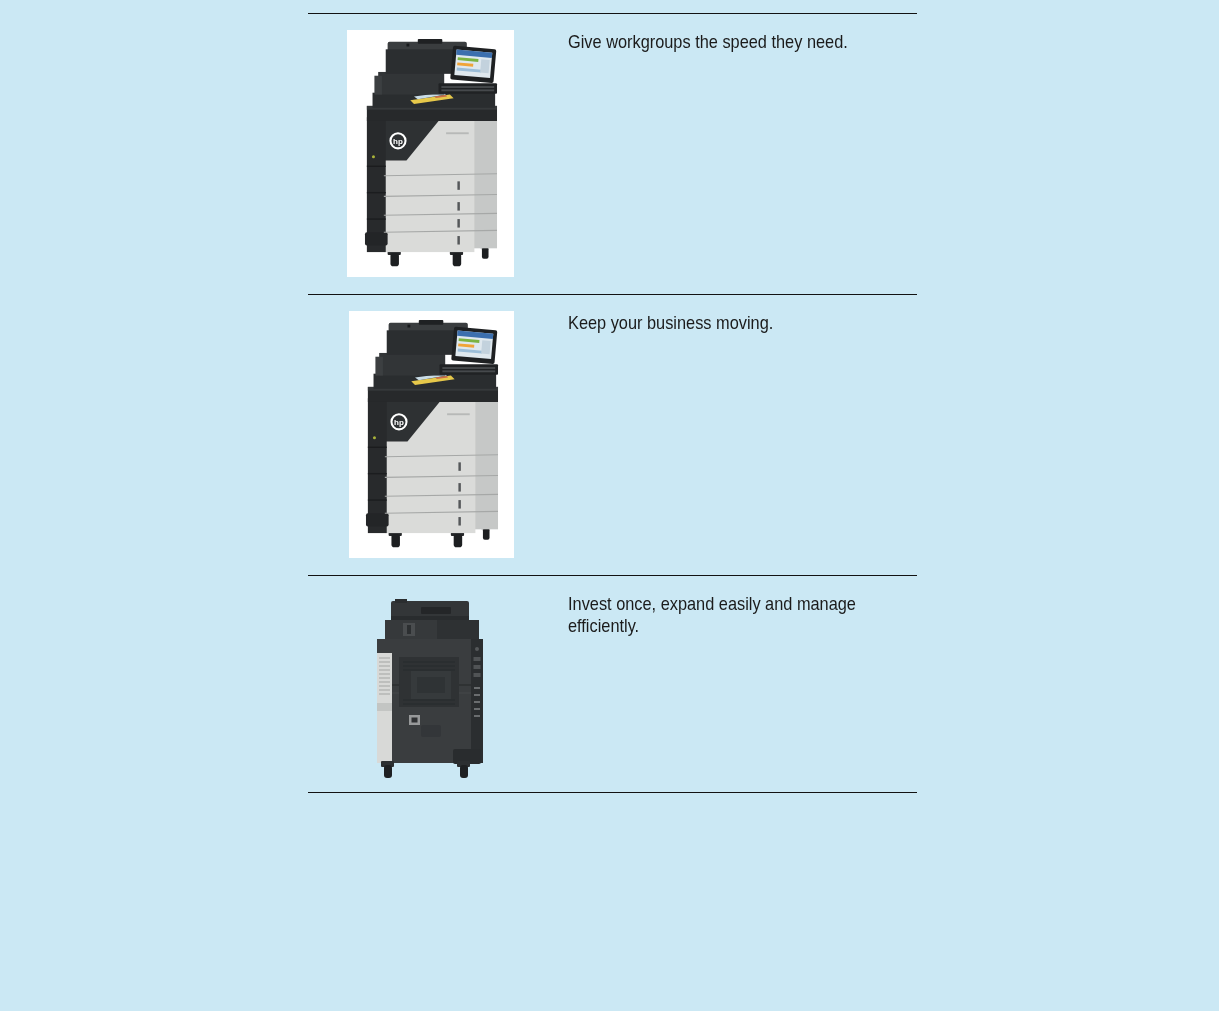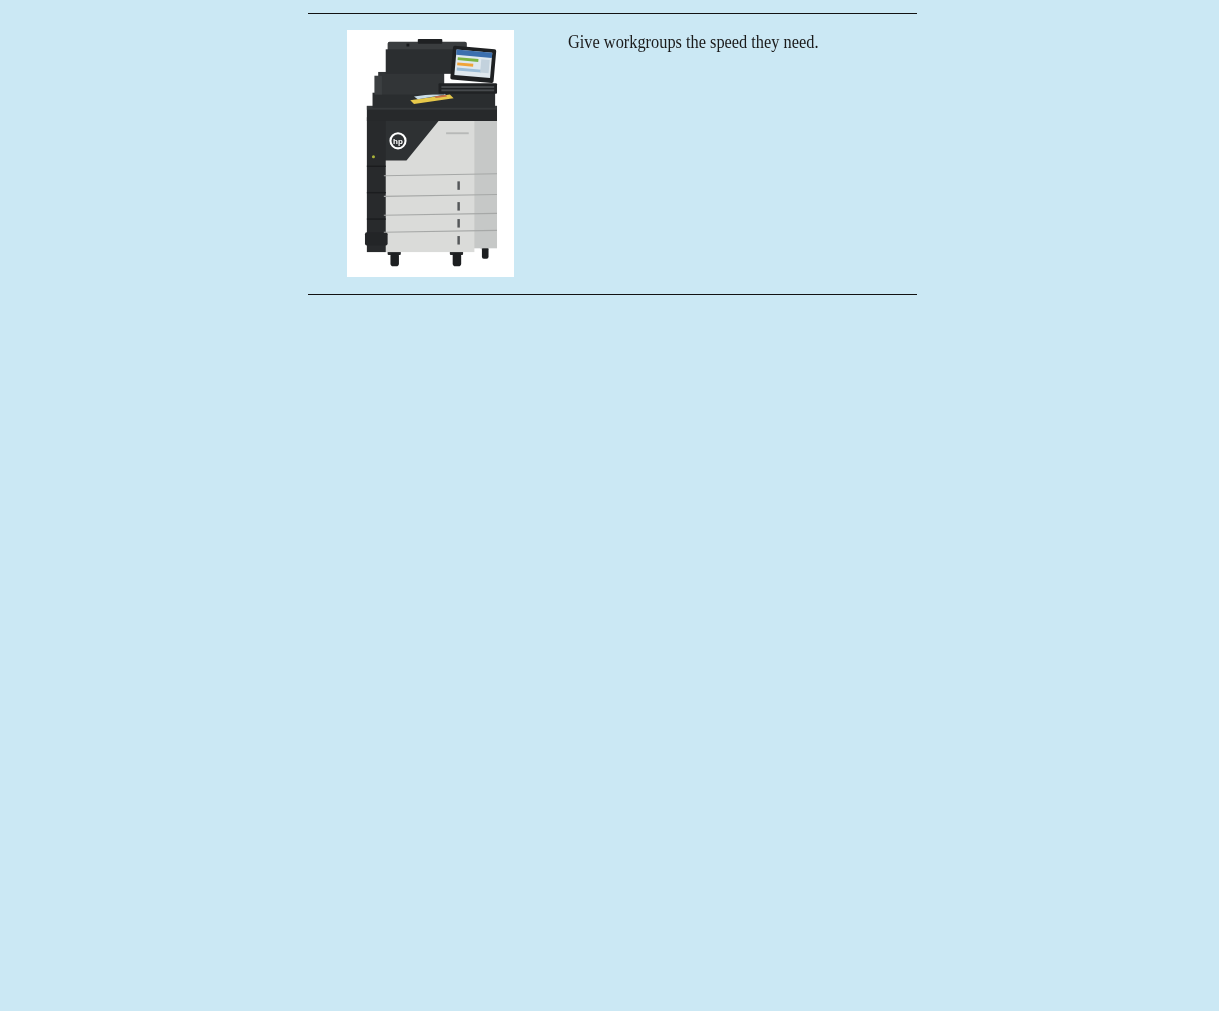--- a/index.html
+++ b/index.html
@@ -19,21 +19,21 @@
     left: 308px;
     top: 13px;
     width: 609px;
     border-bottom: 1.5px solid #121212;
   }
   .row {
     position: relative;
     border-top: 1.5px solid #121212;
     box-sizing: border-box;
   }
-  .row-0, .row-1 { height: 281px; font-family: Liberation Serif, serif; }
+  .row-0, .row-1 { height: 281px; }
   .row-2 { height: 212px; }
   .row-3 { height: 217px; }
 
   .img-box {
     position: absolute;
     background: #ffffff;
     display: flex;
     align-items: center;
     justify-content: center;
   }
@@ -220,16 +220,32 @@
 
   <section class="row row-0">
     <div class="img-box">
       <svg width="150" height="232" viewBox="8 4 152 246">
         <use href="#mfp-angled"></use>
       </svg>
     </div>
     <p class="caption">Give workgroups the speed they need.</p>
   </section>
 
-
-
+  <section class="row row-1">
+    <div class="img-box">
+      <svg width="150" height="232" viewBox="8 4 152 246">
+        <use href="#mfp-angled"></use>
+      </svg>
+    </div>
+    <p class="caption">Keep your business moving.</p>
+  </section>
+
+
+  <section class="row row-3">
+    <div class="img-plain">
+      <svg width="130" height="182" viewBox="0 0 130 182">
+        <use href="#mfp-rear"></use>
+      </svg>
+    </div>
+    <p class="caption">Invest once, expand easily and manage efficiently.</p>
+  </section>
 
 </div>
 
 </body></html>

